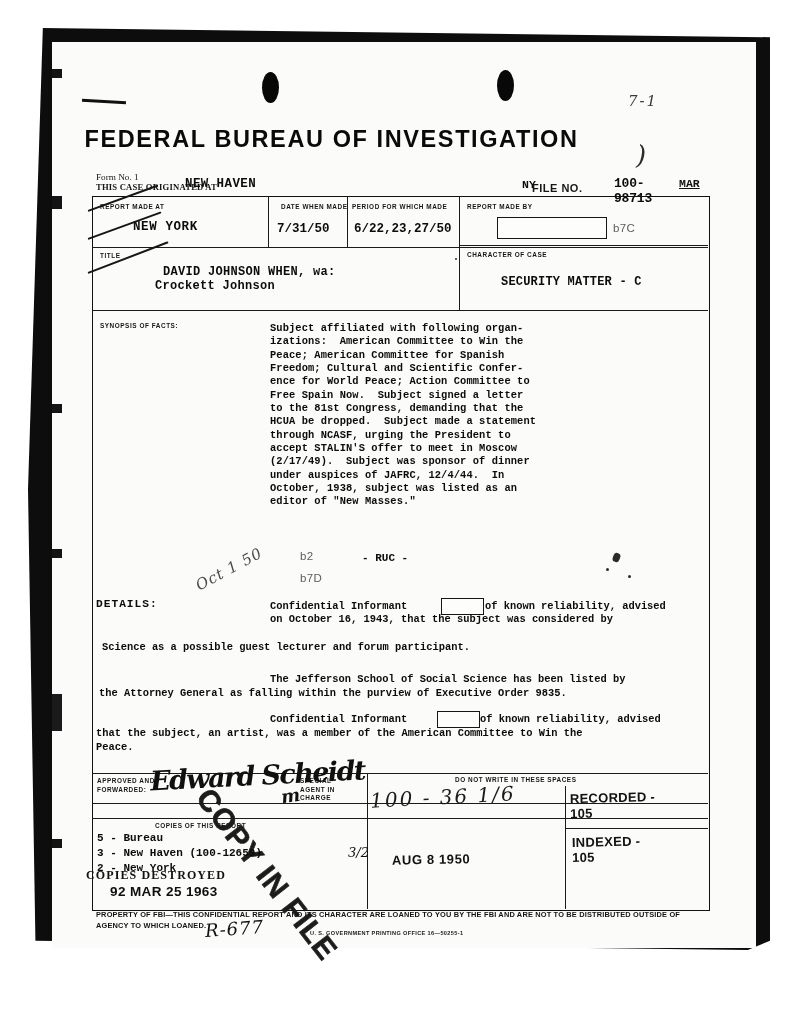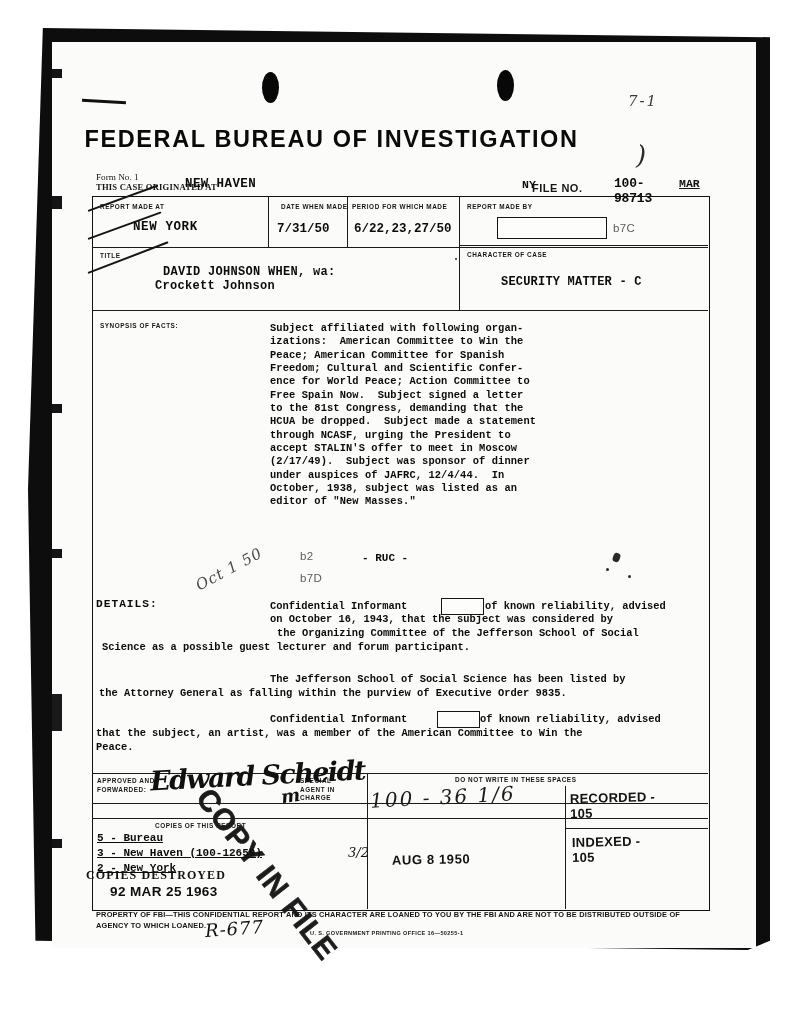--- a/index.html
+++ b/index.html
@@ -125,21 +125,21 @@
   #donotwrite{position:absolute;left:455px;top:776px;}
 
   .recbox{
     position:absolute;font-family:"Liberation Sans", sans-serif;
     font-weight:bold;font-size:13px;color:#121212;letter-spacing:.3px;
     transform:rotate(-1.4deg);
   }
 
   .copyline{
     position:absolute;font-family:"Liberation Mono", monospace;
-    font-size:11px;font-weight:bold;color:#0b0b0b;white-space:pre;text-decoration:underline;
+    font-size:11px;font-weight:bold;color:#0b0b0b;white-space:pre;
   }
   #copies-destroyed{position:absolute;left:86px;top:868px;
     font-family:"Liberation Serif", serif;font-size:12px;font-weight:bold;
     letter-spacing:1.1px;color:#121212;}
   #destroy-date{position:absolute;left:110px;top:884px;
     font-family:"Liberation Sans", sans-serif;font-size:13.5px;font-weight:bold;
     letter-spacing:.4px;color:#0e0e0e;}
 
   #footer1{position:absolute;left:96px;top:910px;width:612px;
     font-family:"Liberation Sans", sans-serif;font-size:7.4px;font-weight:bold;
@@ -257,21 +257,20 @@
   <div class="bcode" style="left:300px;top:572px;">b7D</div>
   <div id="ruc">-  RUC  -</div>
   <div class="hand" id="hand-details">Oct 1 50</div>
 
   <div id="details-label">DETAILS:</div>
 
   <div class="body-type" style="left:270px;top:600px;">Confidential Informant</div>
   <div class="redact" style="left:441px;top:598px;width:41px;height:15px;"></div>
   <div class="body-type" style="left:485px;top:600px;">of known reliability, advised</div>
   <div class="body-type" style="left:270px;top:613px;">on October 16, 1943, that the subject was considered by</div>
-  <div class="body-type" style="left:277px;top:627px;">the Organizing Committee of the Jefferson School of Social</div>
   <div class="body-type" style="left:102px;top:641px;">Science as a possible guest lecturer and forum participant.</div>
 
   <div class="body-type" style="left:270px;top:673px;">The Jefferson School of Social Science has been listed by</div>
   <div class="body-type" style="left:99px;top:687px;">the Attorney General as falling within the purview of Executive Order 9835.</div>
 
   <div class="body-type" style="left:270px;top:713px;">Confidential Informant</div>
   <div class="redact" style="left:437px;top:711px;width:41px;height:15px;"></div>
   <div class="body-type" style="left:480px;top:713px;">of known reliability, advised</div>
   <div class="body-type" style="left:96px;top:727px;">that the subject, an artist, was a member of the American Committee to Win the</div>
   <div class="body-type" style="left:96px;top:741px;">Peace.</div>

